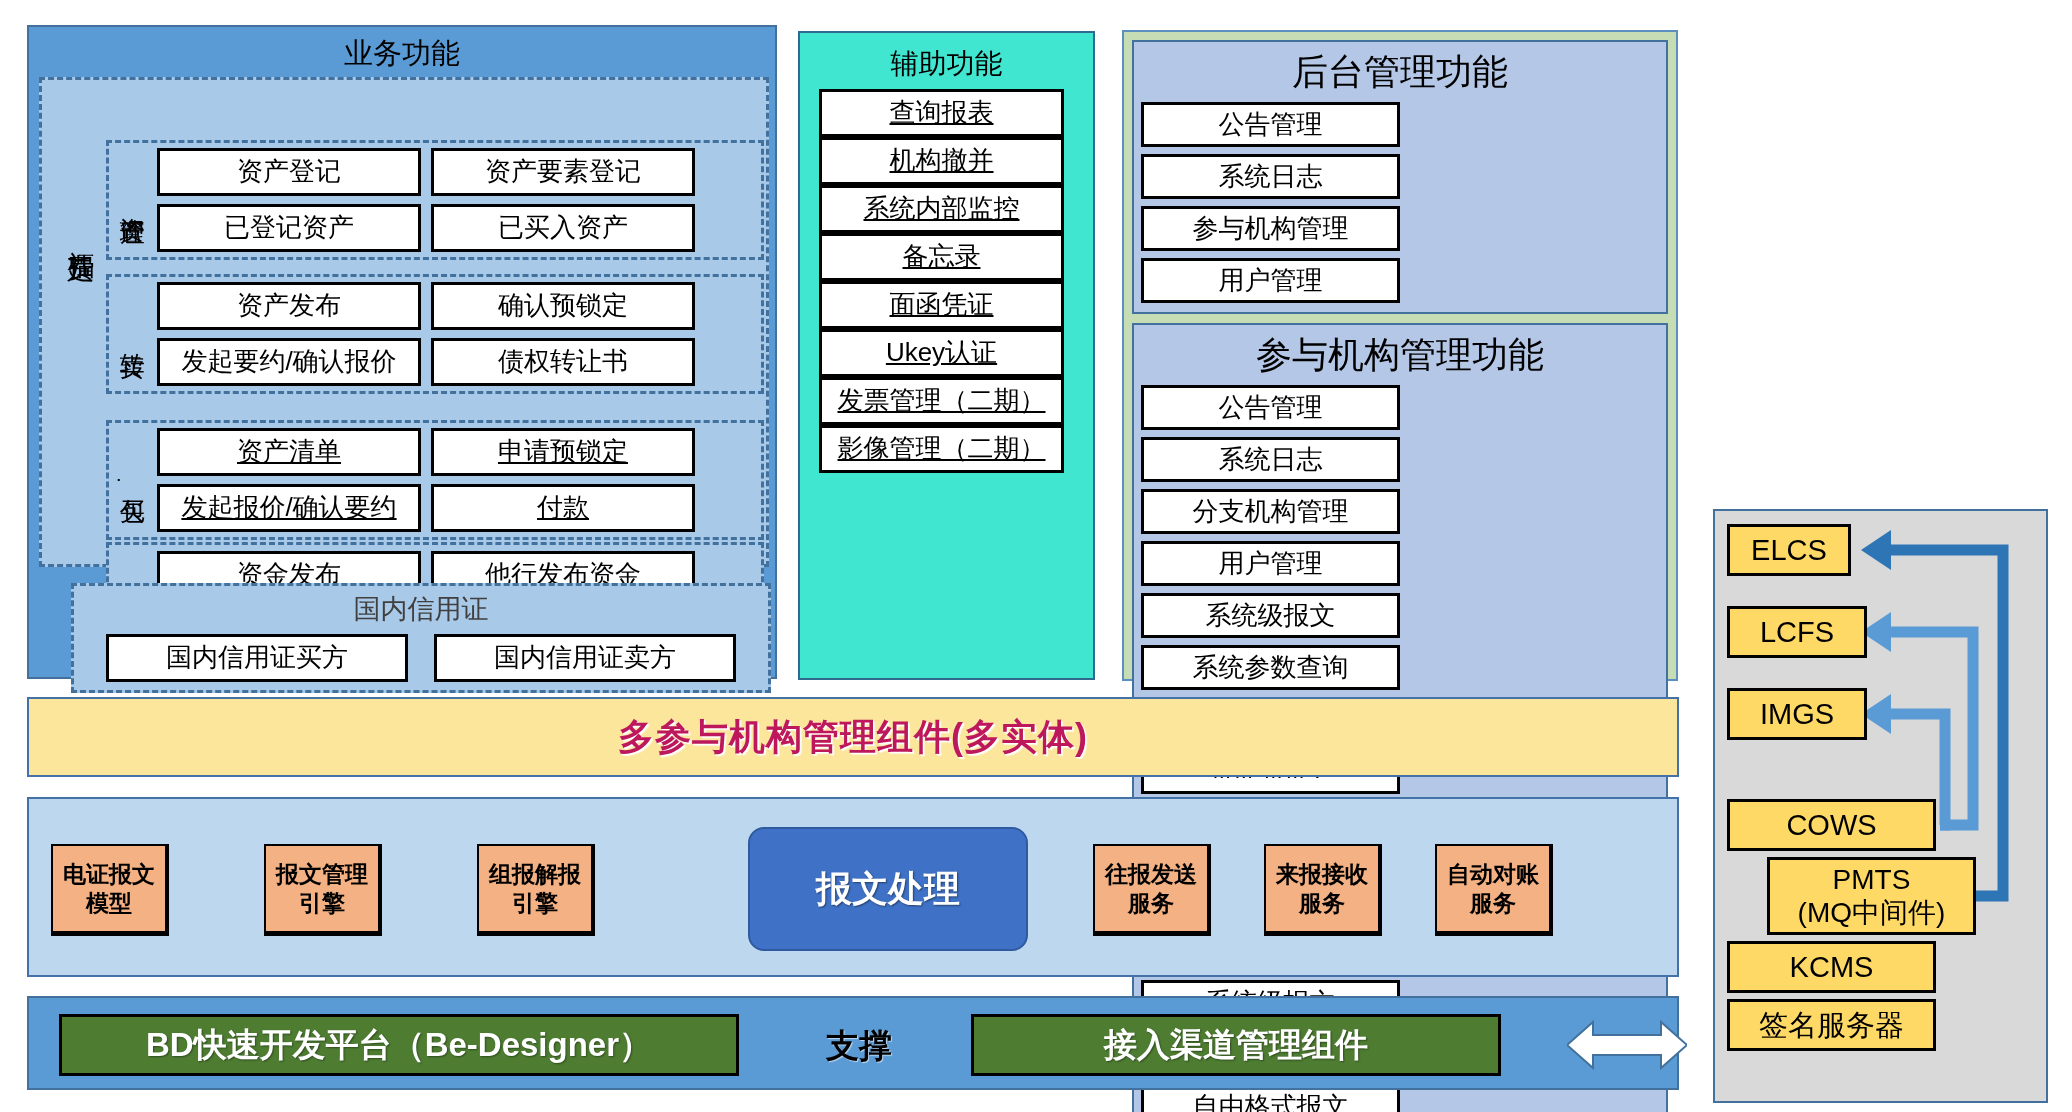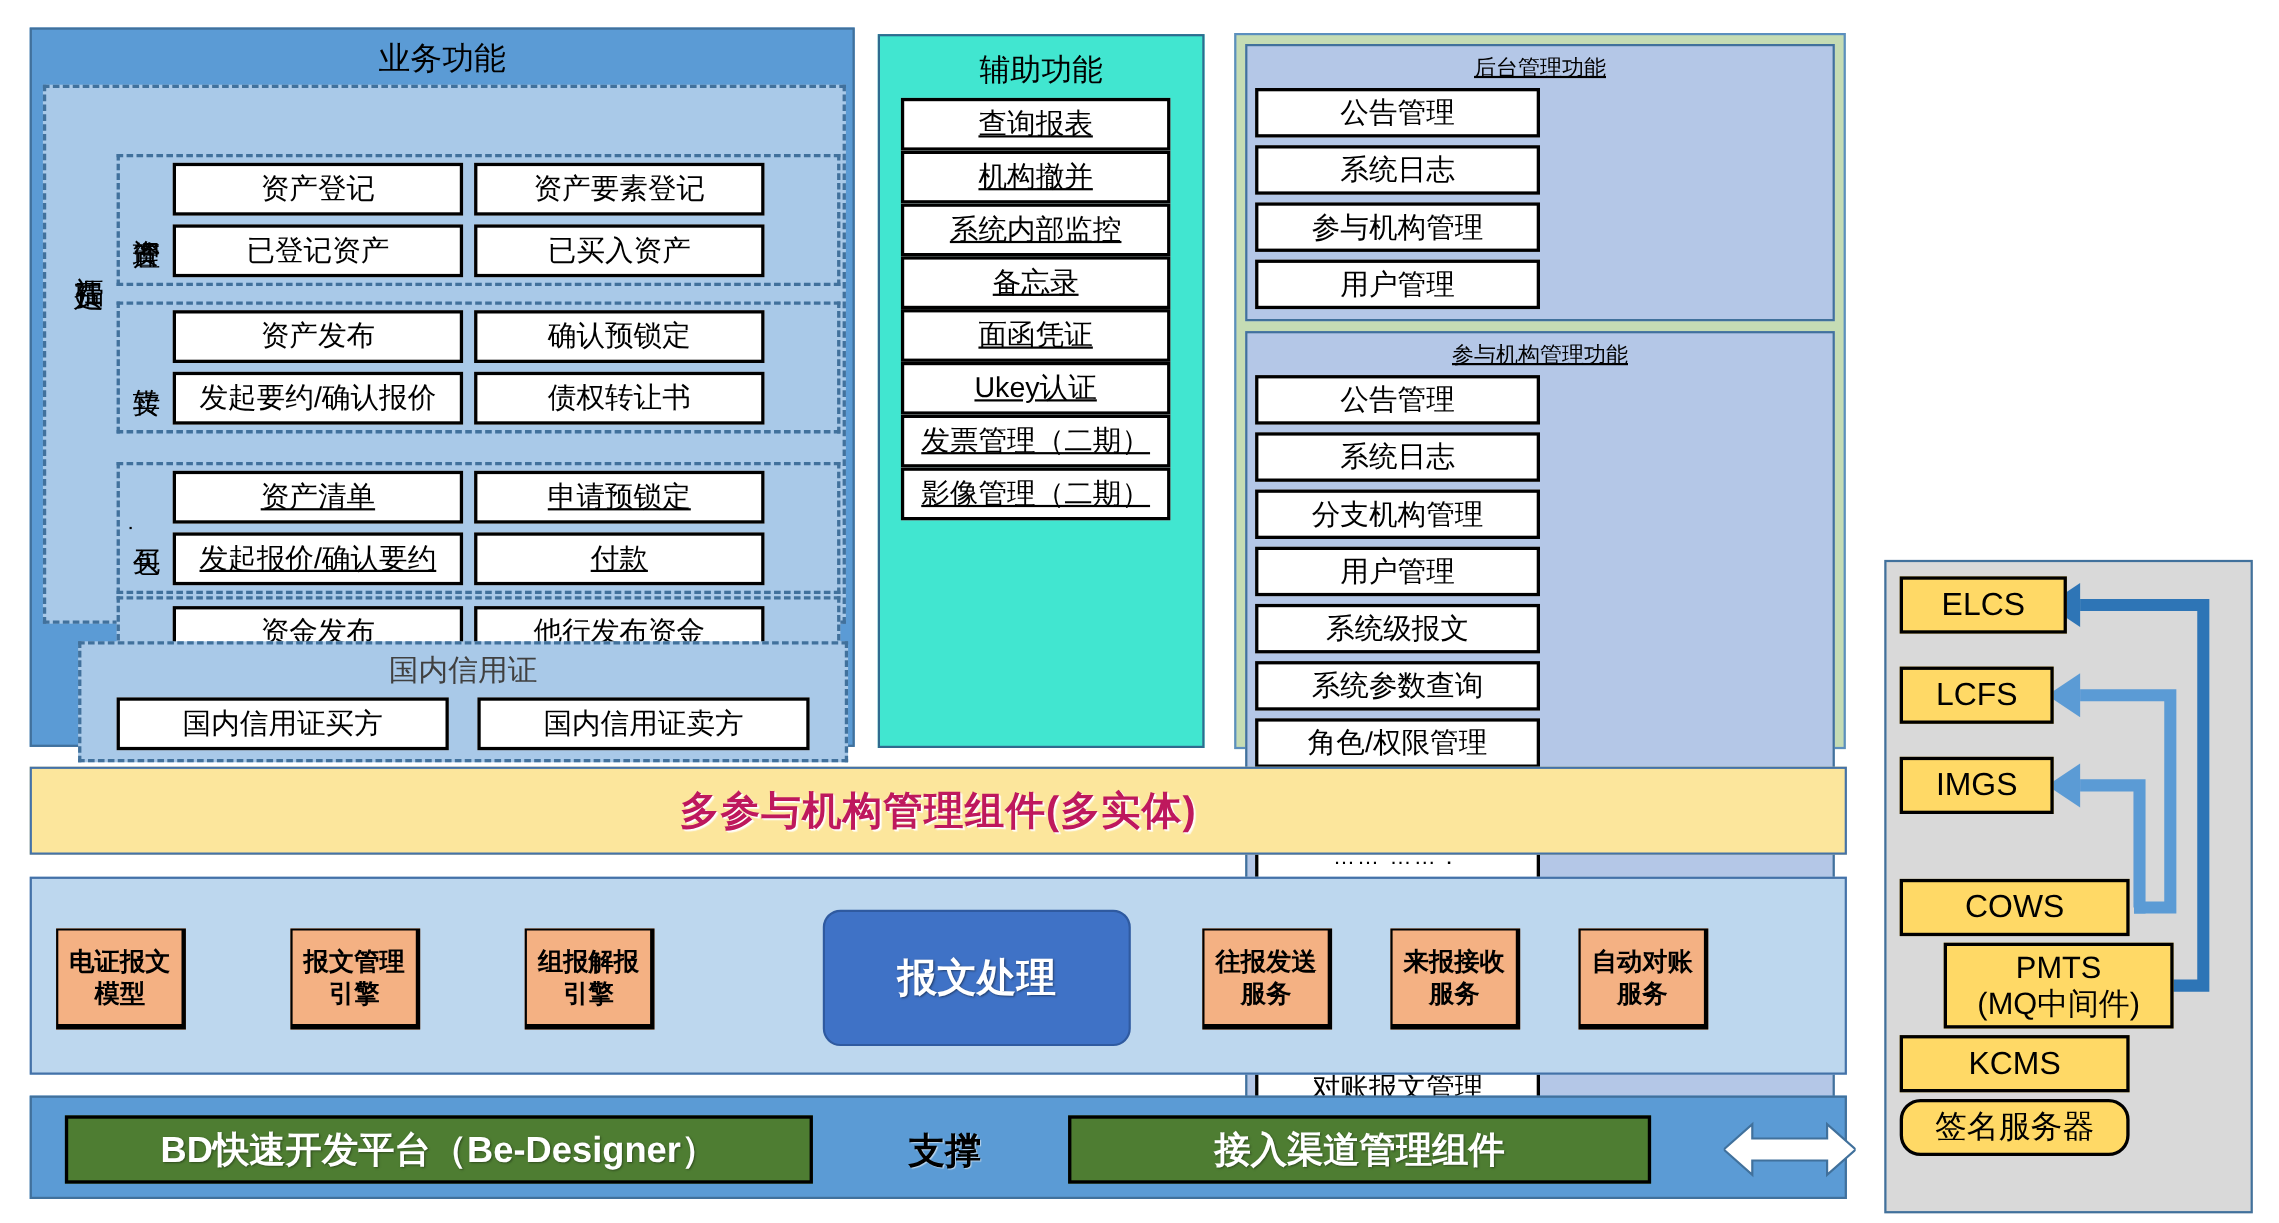--- a/index.html
+++ b/index.html
@@ -74,21 +74,21 @@
   
   #admin{
     position:absolute;left:1122px;top:30px;width:556px;height:651px;
     background:#C5DCB4;border:2px solid #5B8FBF;box-sizing:border-box;
     padding:8px;
   }
   .subpanel{
     background:#B4C7E7;border:2px solid #41719C;box-sizing:border-box;
     margin-bottom:9px;padding:4px 7px 9px 7px;
   }
-  .subpanel .sp-title{text-align:center;font-size:20px;color:#000;padding:2px 0 5px 0;text-decoration:underline;}
+  .subpanel .sp-title{text-align:center;font-size:36px;color:#000;padding:2px 0 5px 0;}
   .sp-grid{display:flex;flex-wrap:wrap;gap:7px 7px;}
   .sp-grid .wbox{width:259px;height:45px;font-size:26px;}
   .sp-grid .wbox.dots{font-size:20px;letter-spacing:2px;}
 
   
   #multiorg{
     position:absolute;left:27px;top:697px;width:1652px;height:80px;
     background:#FCE69C;border:2px solid #4472A8;box-sizing:border-box;
     display:flex;align-items:center;justify-content:center;
   }
@@ -145,27 +145,27 @@
   
   #systems{
     position:absolute;left:1713px;top:509px;width:335px;height:594px;
     background:#D9D9D9;border:2px solid #41719C;box-sizing:border-box;
   }
   .ybox{
     position:absolute;background:#FFD966;border:3px solid #000;
     display:flex;align-items:center;justify-content:center;text-align:center;
     font-size:29px;color:#000;line-height:1.18;box-sizing:border-box;
   }
-  #elcs {left:12px;top:13px; width:152px;height:52px;}
+  #elcs {left:12px;top:13px; width:124px;height:52px;}
   #lcfs {left:12px;top:95px; width:140px;height:52px;}
   #imgs {left:12px;top:177px;width:140px;height:52px;}
   #cows {left:12px;top:288px;width:209px;height:52px;}
   #pmts {left:12px;top:346px;width:209px;height:78px;font-size:28px;margin-left:40px;}
   #kcms {left:12px;top:430px;width:209px;height:52px;}
-  #signs{left:12px;top:488px;width:209px;height:52px;border-radius:19px;}
+  #signs{left:12px;top:488px;width:209px;height:52px;}
   #sysarrows{position:absolute;left:0;top:0;width:335px;height:594px;}
 </style>
 </head>
 <body>
 
 <div class="stage">
 
   <div id="business">
     <div class="panel-title">业务功能</div>
 

